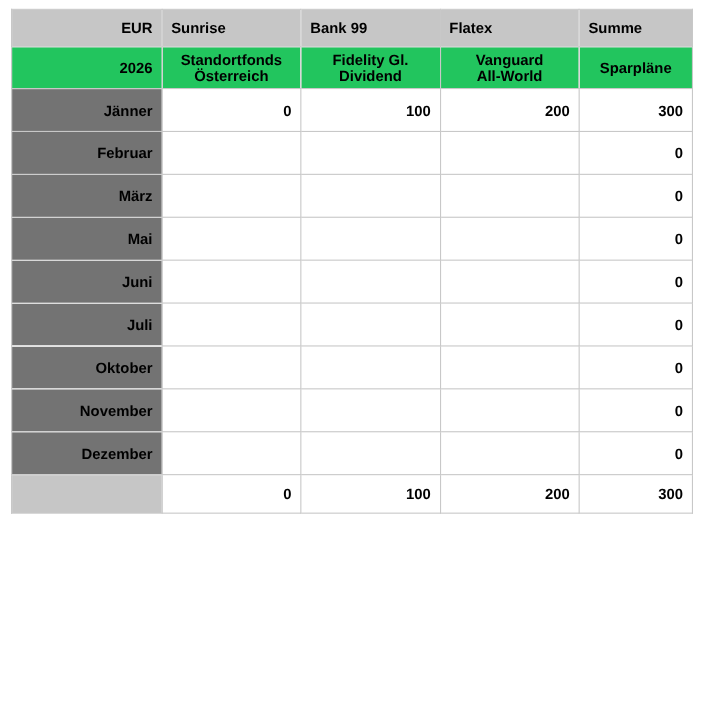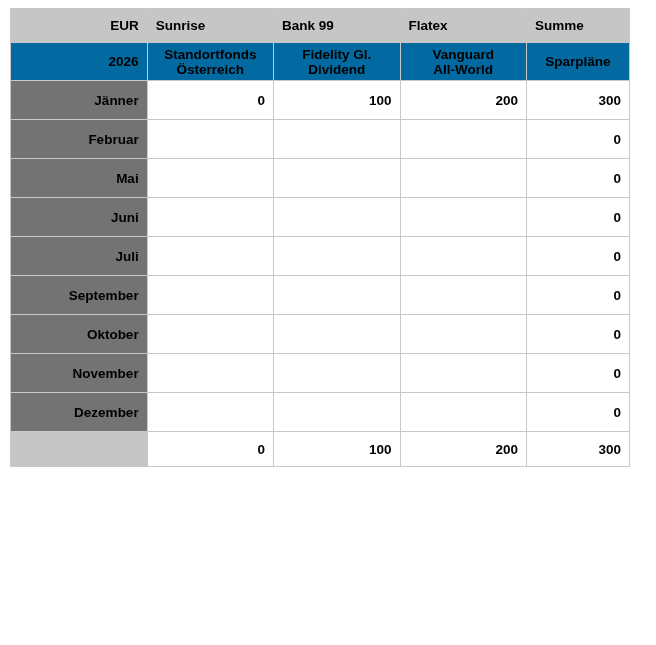--- a/index.html
+++ b/index.html
@@ -41,21 +41,21 @@
 
   .hdr {
     background: #c6c6c6;
     text-align: left;
     height: 33px;
   }
   .hdr.left-corner {
     text-align: right;
   }
   .sub {
-    background: #0369a1;
+    background: #22c55e;
     text-align: center;
     height: 37px;
     line-height: 15px;
     white-space: normal;
   }
   .sub.year {
     text-align: right;
     white-space: nowrap;
   }
   .rowlabel {
@@ -126,42 +126,42 @@
         <td class="cell">300</td>
       </tr>
       <tr>
         <td class="rowlabel">Februar</td>
         <td class="cell"></td>
         <td class="cell"></td>
         <td class="cell"></td>
         <td class="cell">0</td>
       </tr>
       <tr>
+        <td class="rowlabel">März</td>
+        <td class="cell"></td>
+        <td class="cell"></td>
+        <td class="cell"></td>
+        <td class="cell">0</td>
+      </tr>
+      <tr>
         <td class="rowlabel">Mai</td>
         <td class="cell"></td>
         <td class="cell"></td>
         <td class="cell"></td>
         <td class="cell">0</td>
       </tr>
       <tr>
         <td class="rowlabel">Juni</td>
         <td class="cell"></td>
         <td class="cell"></td>
         <td class="cell"></td>
         <td class="cell">0</td>
       </tr>
       <tr>
         <td class="rowlabel">Juli</td>
-        <td class="cell"></td>
-        <td class="cell"></td>
-        <td class="cell"></td>
-        <td class="cell">0</td>
-      </tr>
-      <tr>
-        <td class="rowlabel">September</td>
         <td class="cell"></td>
         <td class="cell"></td>
         <td class="cell"></td>
         <td class="cell">0</td>
       </tr>
       <tr>
         <td class="rowlabel">Oktober</td>
         <td class="cell"></td>
         <td class="cell"></td>
         <td class="cell"></td>

